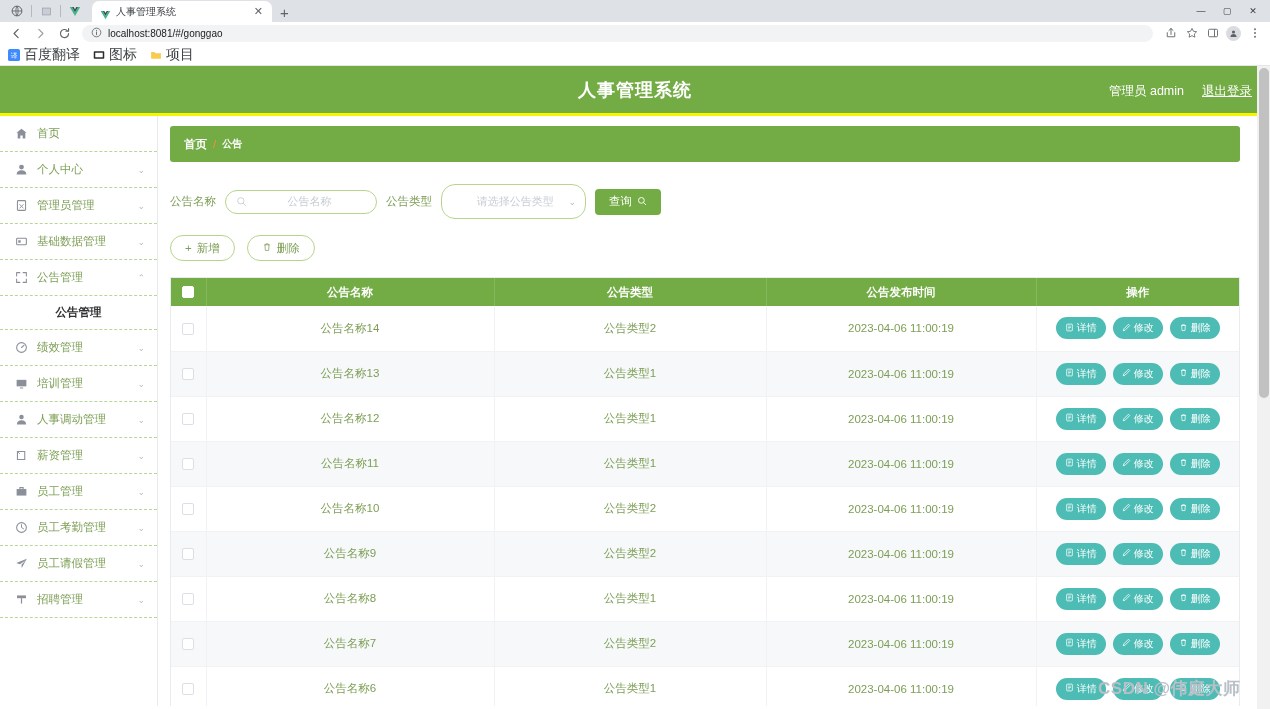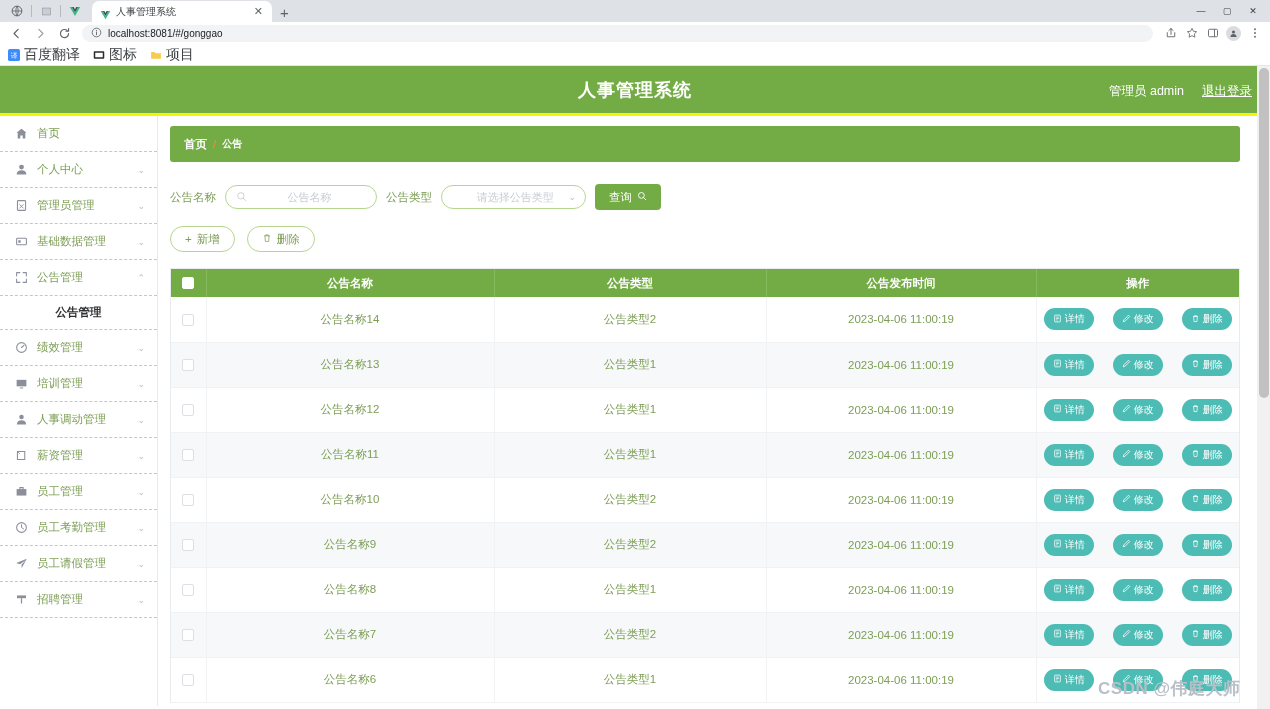--- a/index.html
+++ b/index.html
@@ -113,21 +113,21 @@
   .search-row {
     display: flex; align-items: center; gap: 9px; padding: 22px 0 0 12px;
   }
   .f-label { font-size: 11.5px; color: #7d9e55; }
   .pill-input {
     width: 152px; height: 24px; border: 1px solid #b6d68f; border-radius: 14px;
     background: #fff; display: flex; align-items: center; padding: 0 10px; gap: 6px;
   }
   .pi-ph { font-size: 11px; color: #c7cdd4; flex:1; text-align: center; }
   .pill-select {
-    width: 145px; height: 24px; border: 1px solid #b6d68f; border-radius: 14px;
+    width: 145px; height: 35px; border: 1px solid #b6d68f; border-radius: 14px;
     background: #fff; display: flex; align-items: center; padding: 0 9px 0 20px; 
   }
   .ps-ph { font-size: 11px; color: #c7cdd4; flex: 1; text-align: center; }
   .btn-query {
     height: 26px; padding: 0 14px; background: #73ab45; color: #fff;
     border-radius: 4px; font-size: 11.5px; display: flex; align-items: center; gap: 5px;
   }
 
   .action-row { display: flex; gap: 12px; padding: 16px 0 0 12px; }
   .btn-ghost {
@@ -156,21 +156,21 @@
   tbody tr:nth-child(even) { background: #f6f8fa; }
   tbody tr:nth-child(odd) { background: #fff; }
   .cb {
     width: 12px; height: 12px; border: 1px solid #dcdfe6; border-radius: 2px;
     background: #fff; display: inline-block; vertical-align: middle;
   }
   .cb-head {
     width: 12px; height: 12px; border: 1px solid #fff; border-radius: 2px;
     background: #fff; display: inline-block; vertical-align: middle;
   }
-  .ops { display: flex; align-items: center; justify-content: center; gap: 19px; }
+  .ops { display: flex; align-items: center; justify-content: center; gap: 7px; }
   .op-btn {
     height: 22px; padding: 0 9px; border-radius: 12px; background: #4cbcb4;
     color: #fff; font-size: 10px; display: flex; align-items: center; gap: 3px;
     white-space: nowrap;
   }
   .op-ico { font-size: 9px; line-height: 1; }
 
   
   .watermark {
     position: absolute; right: 12px; bottom: 6px;

